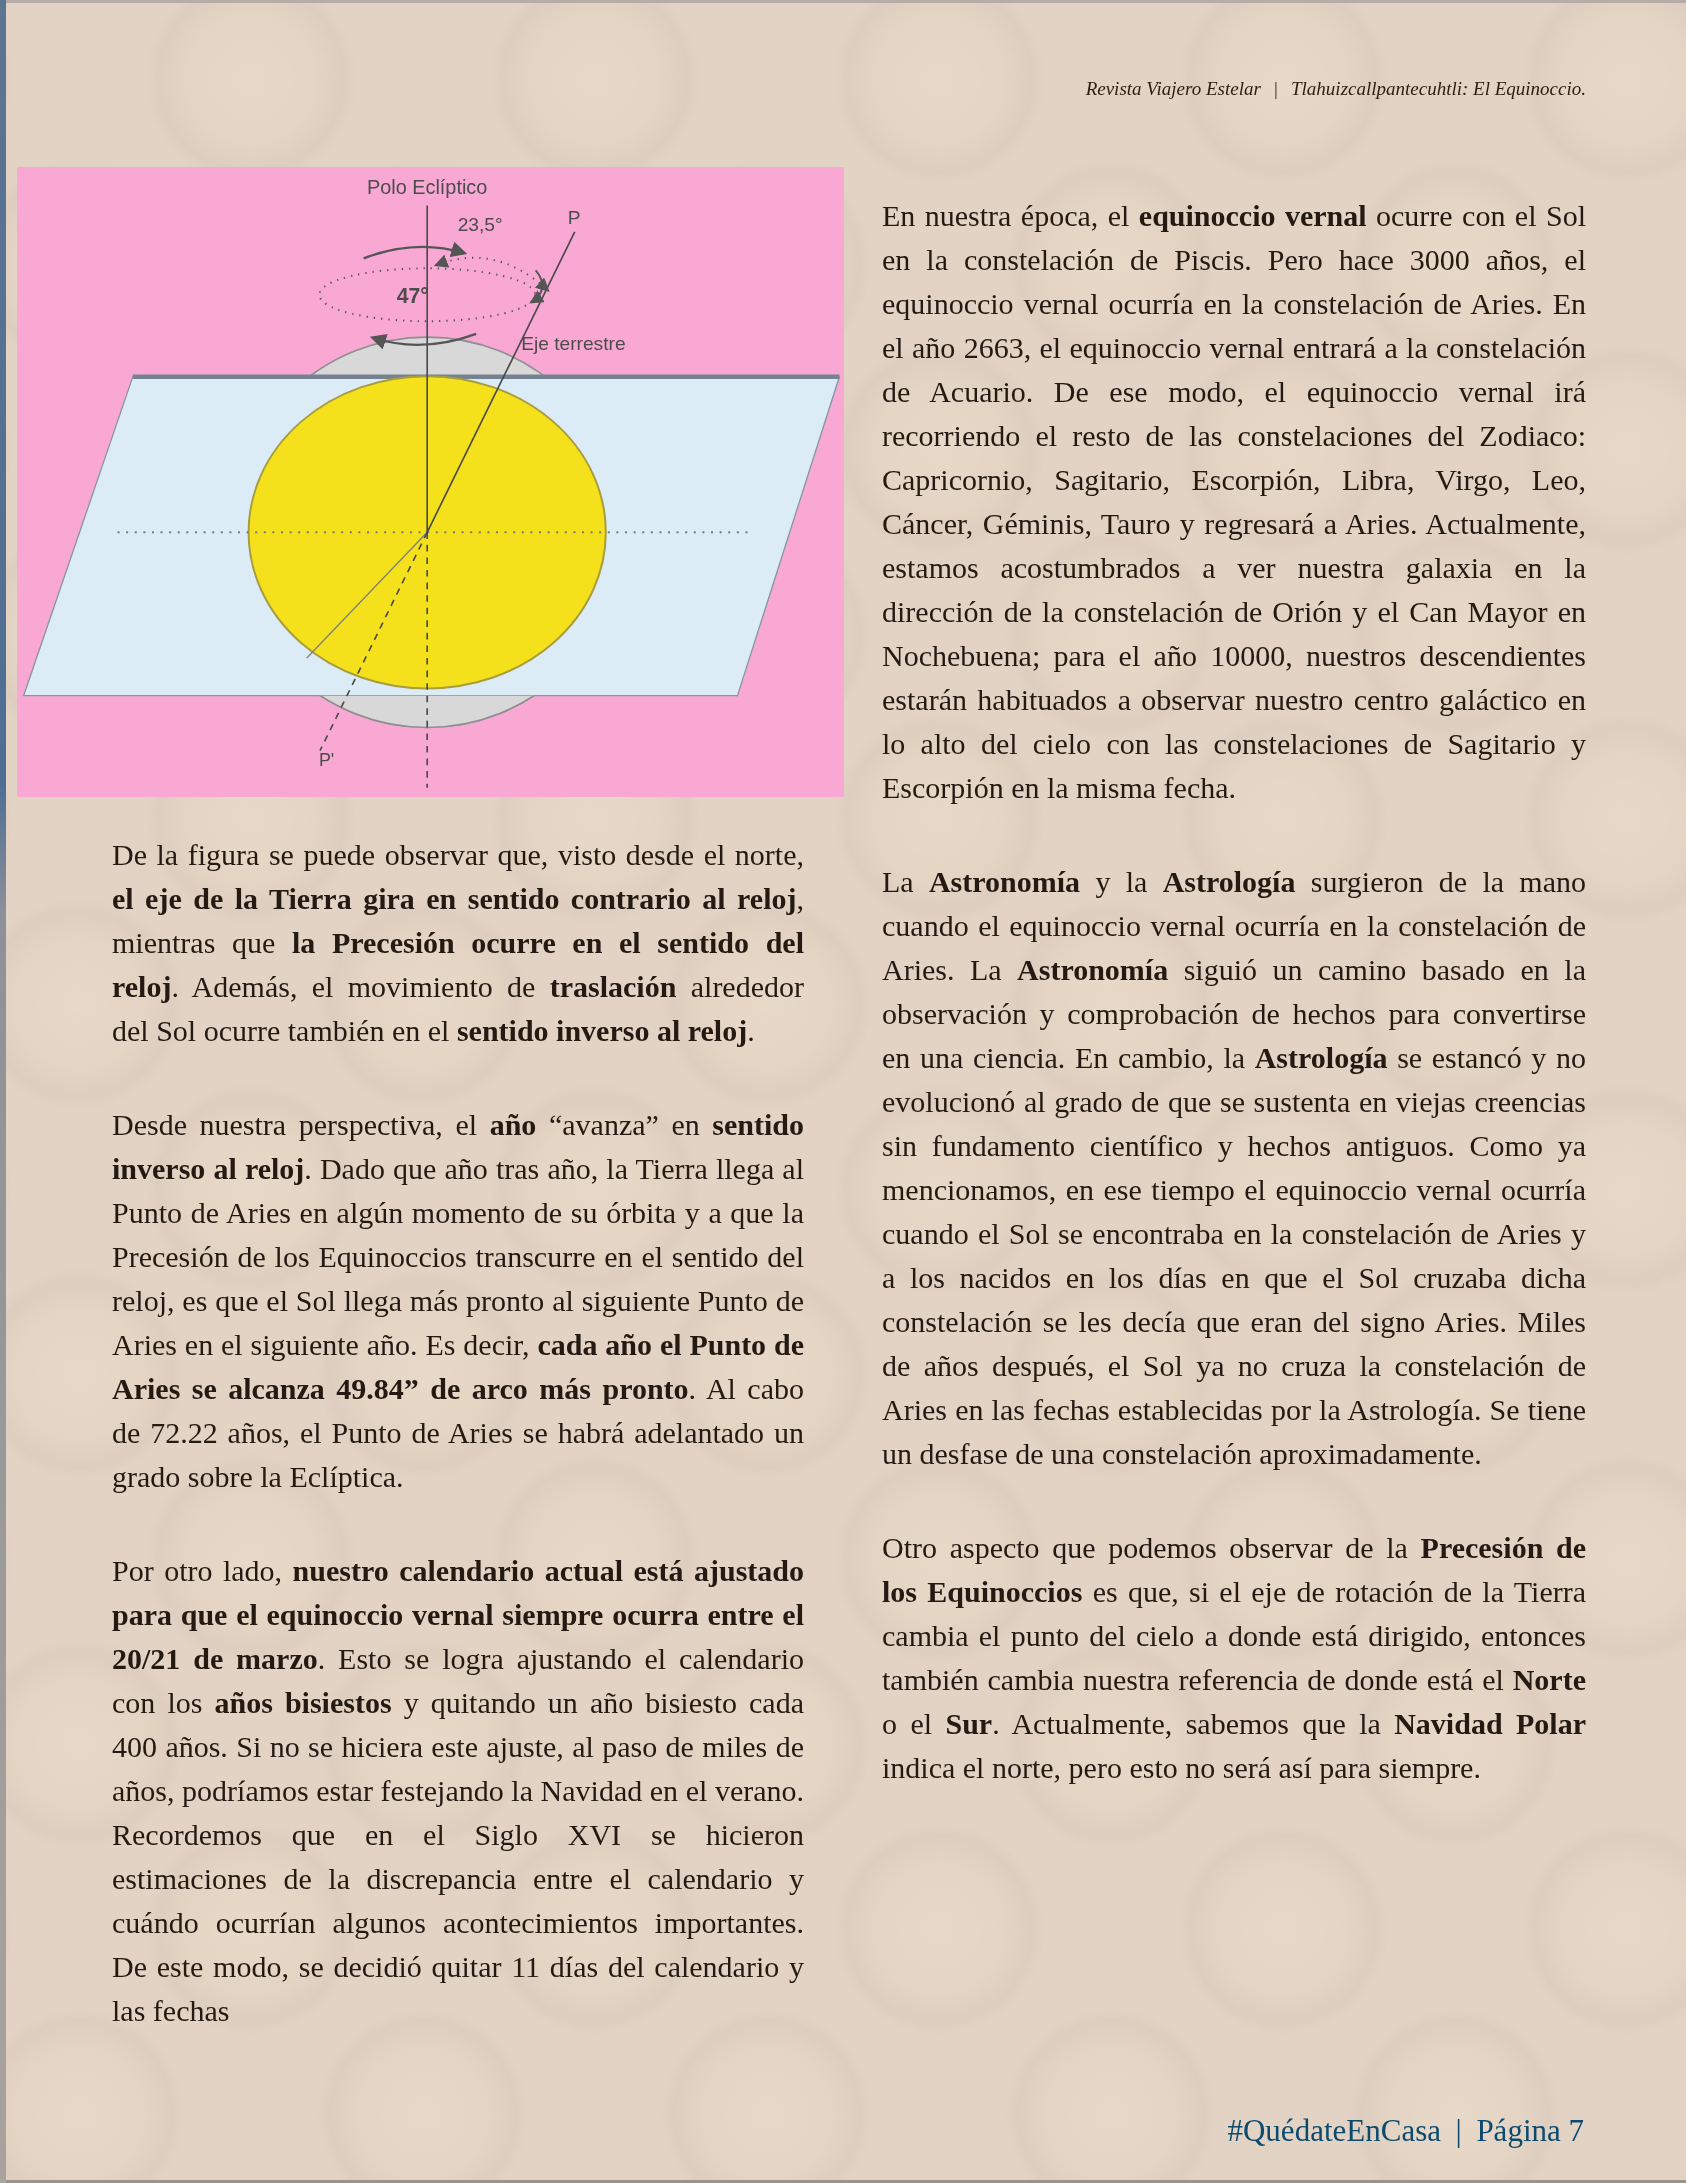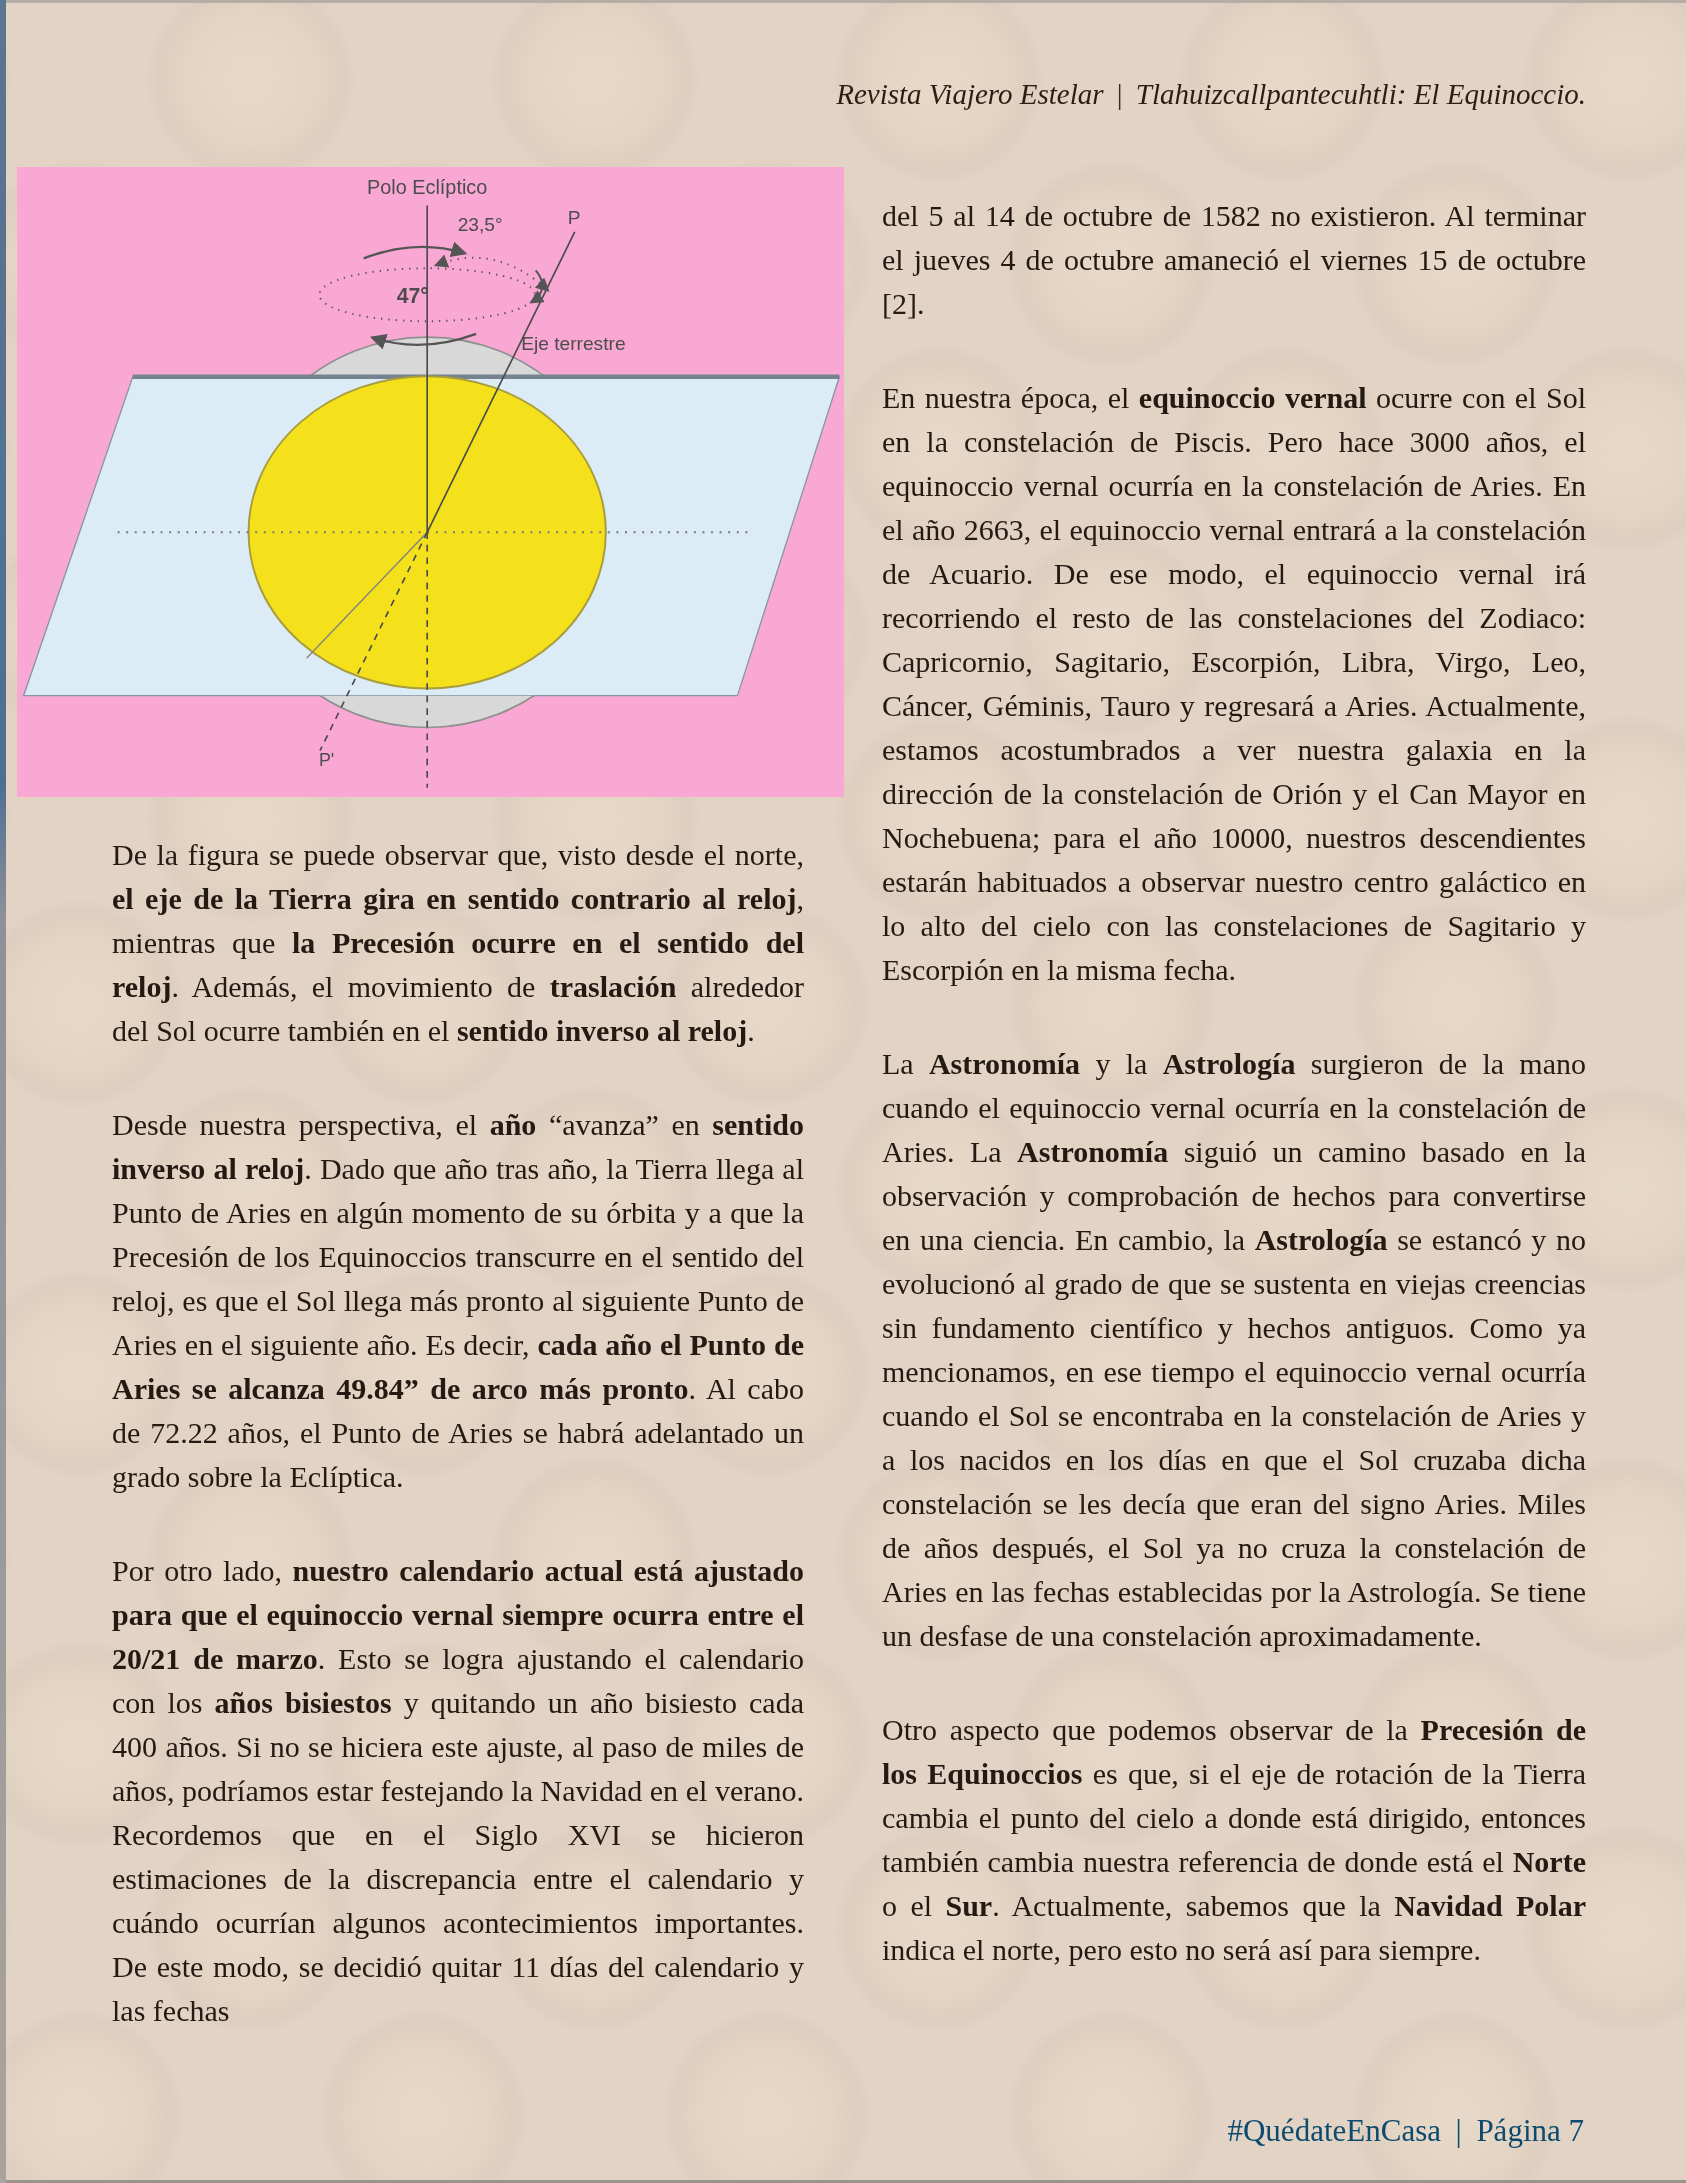--- a/index.html
+++ b/index.html
@@ -23,21 +23,21 @@
   }
   .edge-left {
     position: absolute; left: 0; top: 0; width: 6px; height: 100%;
     background: linear-gradient(#5c7591 0%, #4e6f93 36%, #8e9199 42%, #a9a39c 100%);
   }
   .edge-top { position: absolute; top: 0; left: 0; right: 0; height: 2.6px; background: #b6aea6; }
   .edge-bottom { position: absolute; bottom: 0; left: 0; right: 0; height: 3.3px; background: #9b948d; }
 
   .header {
     position: absolute; top: 78px; right: 101px;
-    font-style: italic; font-size: 29px; color: #2c1d12;
+    font-style: italic; font-size: 19px; color: #2c1d12;
     white-space: nowrap;
   }
   .header .sep { margin: 0 13.2px; font-style: normal; color: #3a2a1c; }
 
   .figure-box {
     position: absolute; left: 16.5px; top: 167px;
     width: 827px; height: 630px;
     background: #f9a8d4;
   }
   .figure-box svg { display: block; width: 100%; height: 100%; }
@@ -119,21 +119,20 @@
   </svg>
 </div>
 
 <div class="col col-left">
   <p>De la figura se puede observar que, visto desde el norte, <b>el eje de la Tierra gira en sentido contrario al reloj</b>, mientras que <b>la Precesión ocurre en el sentido del reloj</b>. Además, el movimiento de <b>traslación</b> alrededor del Sol ocurre también en el <b>sentido inverso al reloj</b>.</p>
   <p>Desde nuestra perspectiva, el <b>año</b> “avanza” en <b>sentido inverso al reloj</b>. Dado que año tras año, la Tierra llega al Punto de Aries en algún momento de su órbita y a que la Precesión de los Equinoccios transcurre en el sentido del reloj, es que el Sol llega más pronto al siguiente Punto de Aries en el siguiente año. Es decir, <b>cada año el Punto de Aries se alcanza 49.84” de arco más pronto</b>. Al cabo de 72.22 años, el Punto de Aries se habrá adelantado un grado sobre la Eclíptica.</p>
   <p>Por otro lado, <b>nuestro calendario actual está ajustado para que el equinoccio vernal siempre ocurra entre el 20/21 de marzo</b>. Esto se logra ajustando el calendario con los <b>años bisiestos</b> y quitando un año bisiesto cada 400 años. Si no se hiciera este ajuste, al paso de miles de años, podríamos estar festejando la Navidad en el verano. Recordemos que en el Siglo XVI se hicieron estimaciones de la discrepancia entre el calendario y cuándo ocurrían algunos acontecimientos importantes. De este modo, se decidió quitar 11 días del calendario y las fechas</p>
 </div>
 
 <div class="col col-right">
-  <p>del 5 al 14 de octubre de 1582 no existieron. Al terminar el jueves 4 de octubre amaneció el viernes 15 de octubre [2].</p>
   <p>En nuestra época, el <b>equinoccio vernal</b> ocurre con el Sol en la constelación de Piscis. Pero hace 3000 años, el equinoccio vernal ocurría en la constelación de Aries. En el año 2663, el equinoccio vernal entrará a la constelación de Acuario. De ese modo, el equinoccio vernal irá recorriendo el resto de las constelaciones del Zodiaco: Capricornio, Sagitario, Escorpión, Libra, Virgo, Leo, Cáncer, Géminis, Tauro y regresará a Aries. Actualmente, estamos acostumbrados a ver nuestra galaxia en la dirección de la constelación de Orión y el Can Mayor en Nochebuena; para el año 10000, nuestros descendientes estarán habituados a observar nuestro centro galáctico en lo alto del cielo con las constelaciones de Sagitario y Escorpión en la misma fecha.</p>
   <p>La <b>Astronomía</b> y la <b>Astrología</b> surgieron de la mano cuando el equinoccio vernal ocurría en la constelación de Aries. La <b>Astronomía</b> siguió un camino basado en la observación y comprobación de hechos para convertirse en una ciencia. En cambio, la <b>Astrología</b> se estancó y no evolucionó al grado de que se sustenta en viejas creencias sin fundamento científico y hechos antiguos. Como ya mencionamos, en ese tiempo el equinoccio vernal ocurría cuando el Sol se encontraba en la constelación de Aries y a los nacidos en los días en que el Sol cruzaba dicha constelación se les decía que eran del signo Aries. Miles de años después, el Sol ya no cruza la constelación de Aries en las fechas establecidas por la Astrología. Se tiene un desfase de una constelación aproximadamente.</p>
   <p>Otro aspecto que podemos observar de la <b>Precesión de los Equinoccios</b> es que, si el eje de rotación de la Tierra cambia el punto del cielo a donde está dirigido, entonces también cambia nuestra referencia de donde está el <b>Norte</b> o el <b>Sur</b>. Actualmente, sabemos que la <b>Navidad Polar</b> indica el norte, pero esto no será así para siempre.</p>
 </div>
 
 <div class="footer">
   <span>#QuédateEnCasa</span><span class="sep">|</span><span>Página 7</span>
 </div>
 
 

